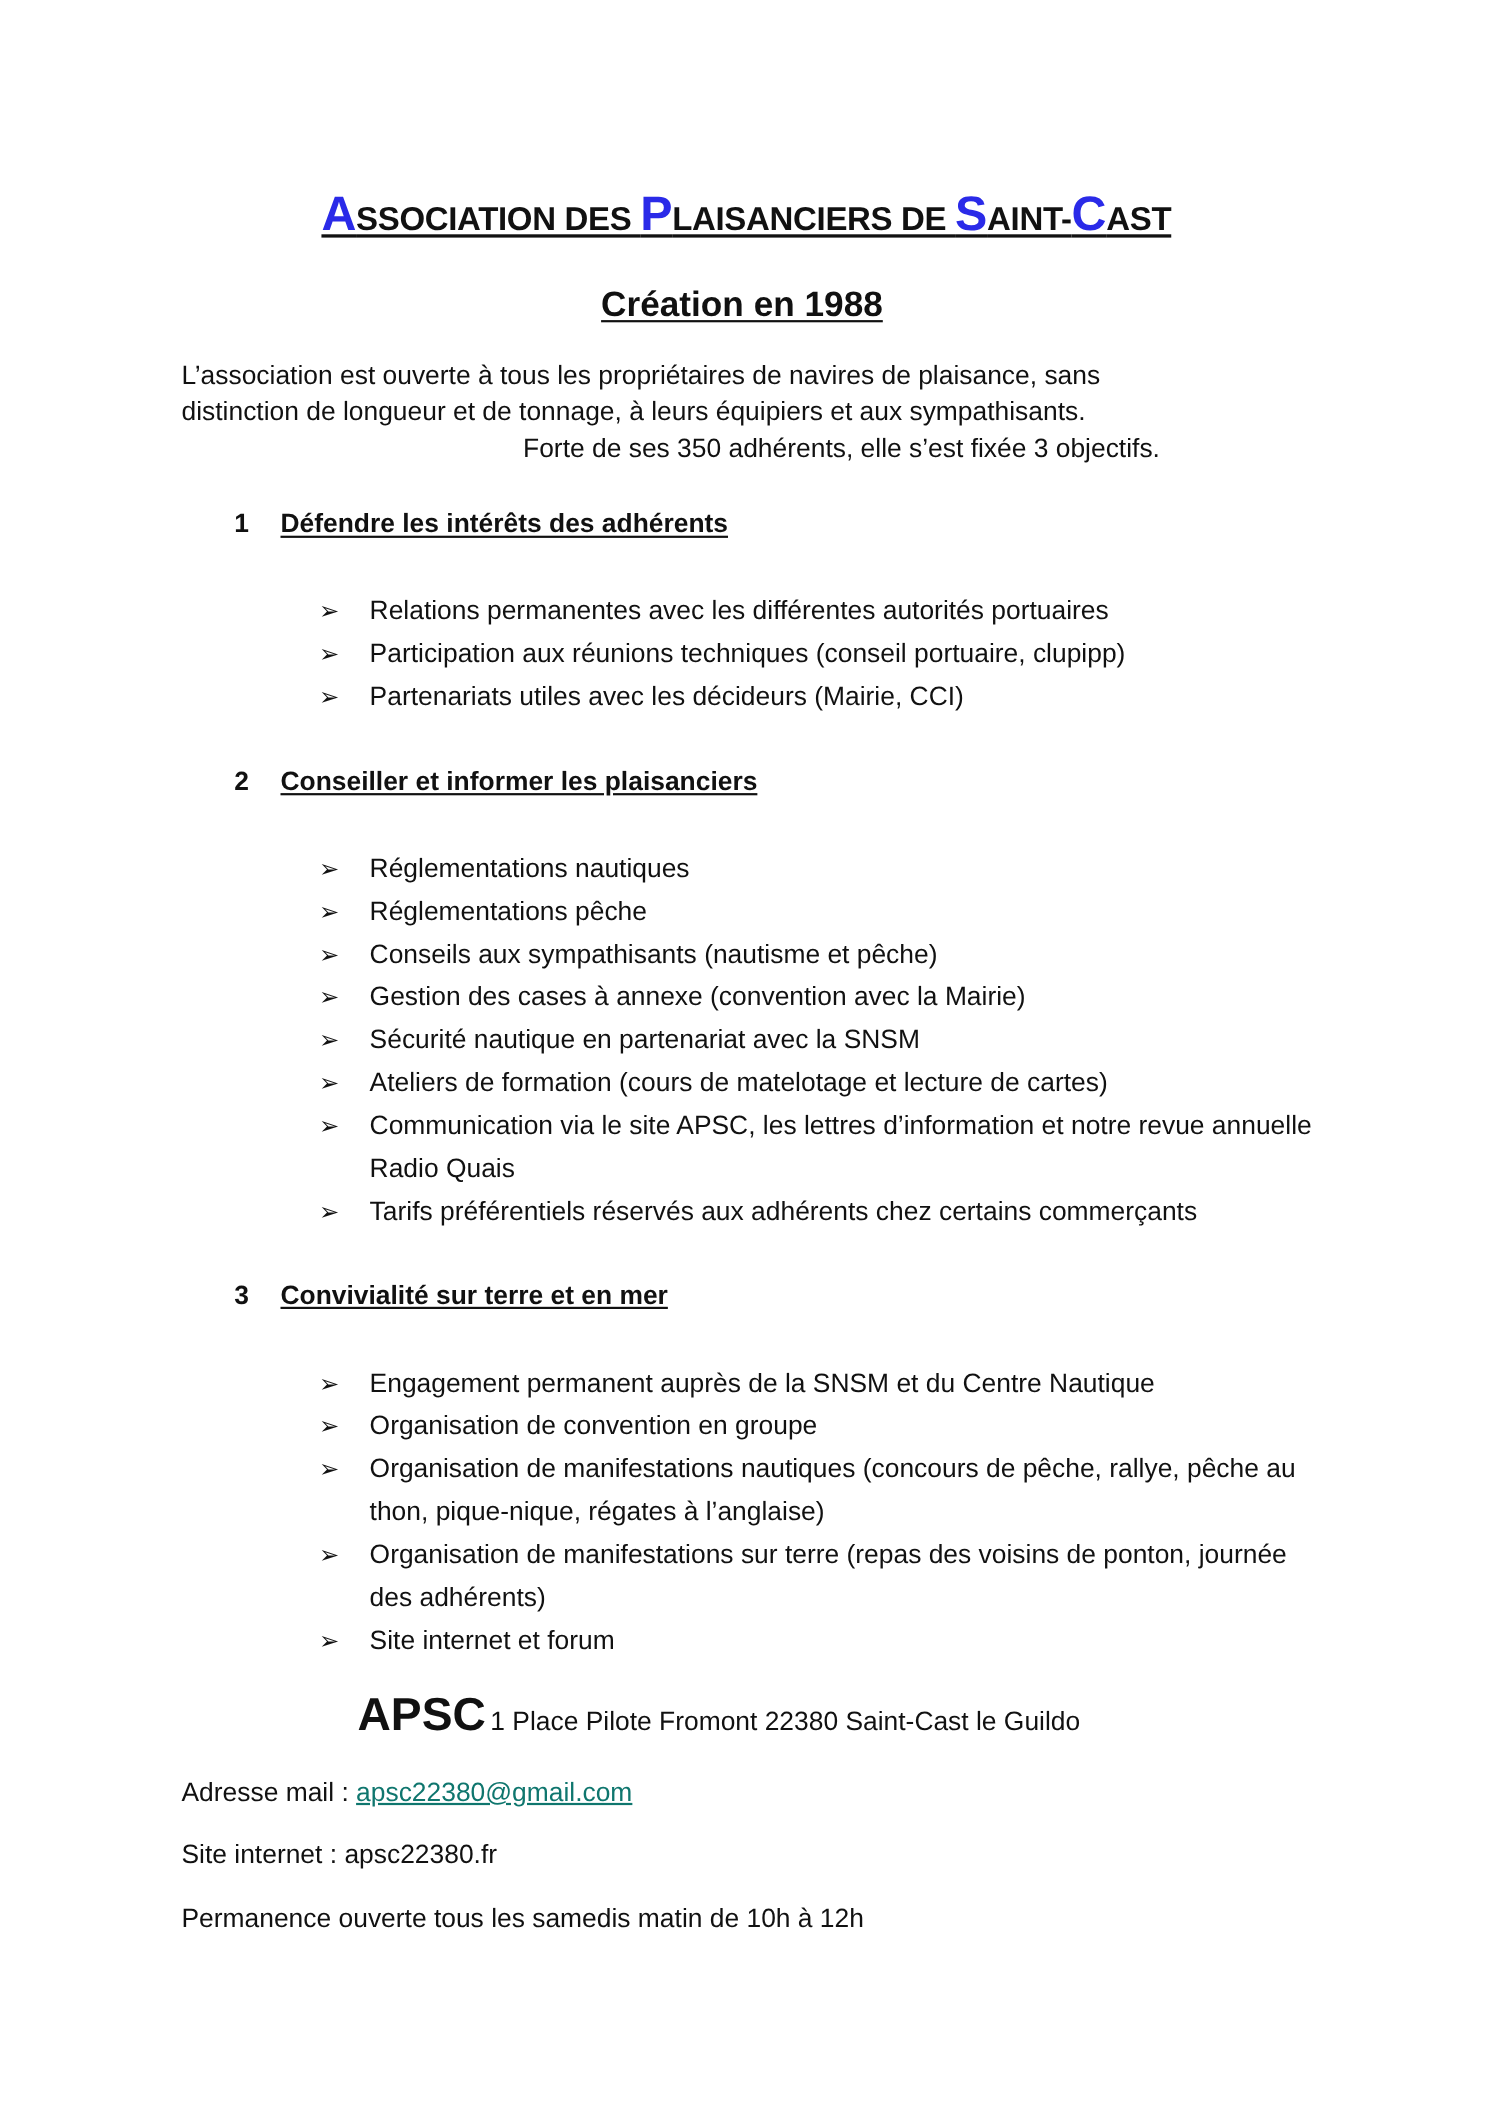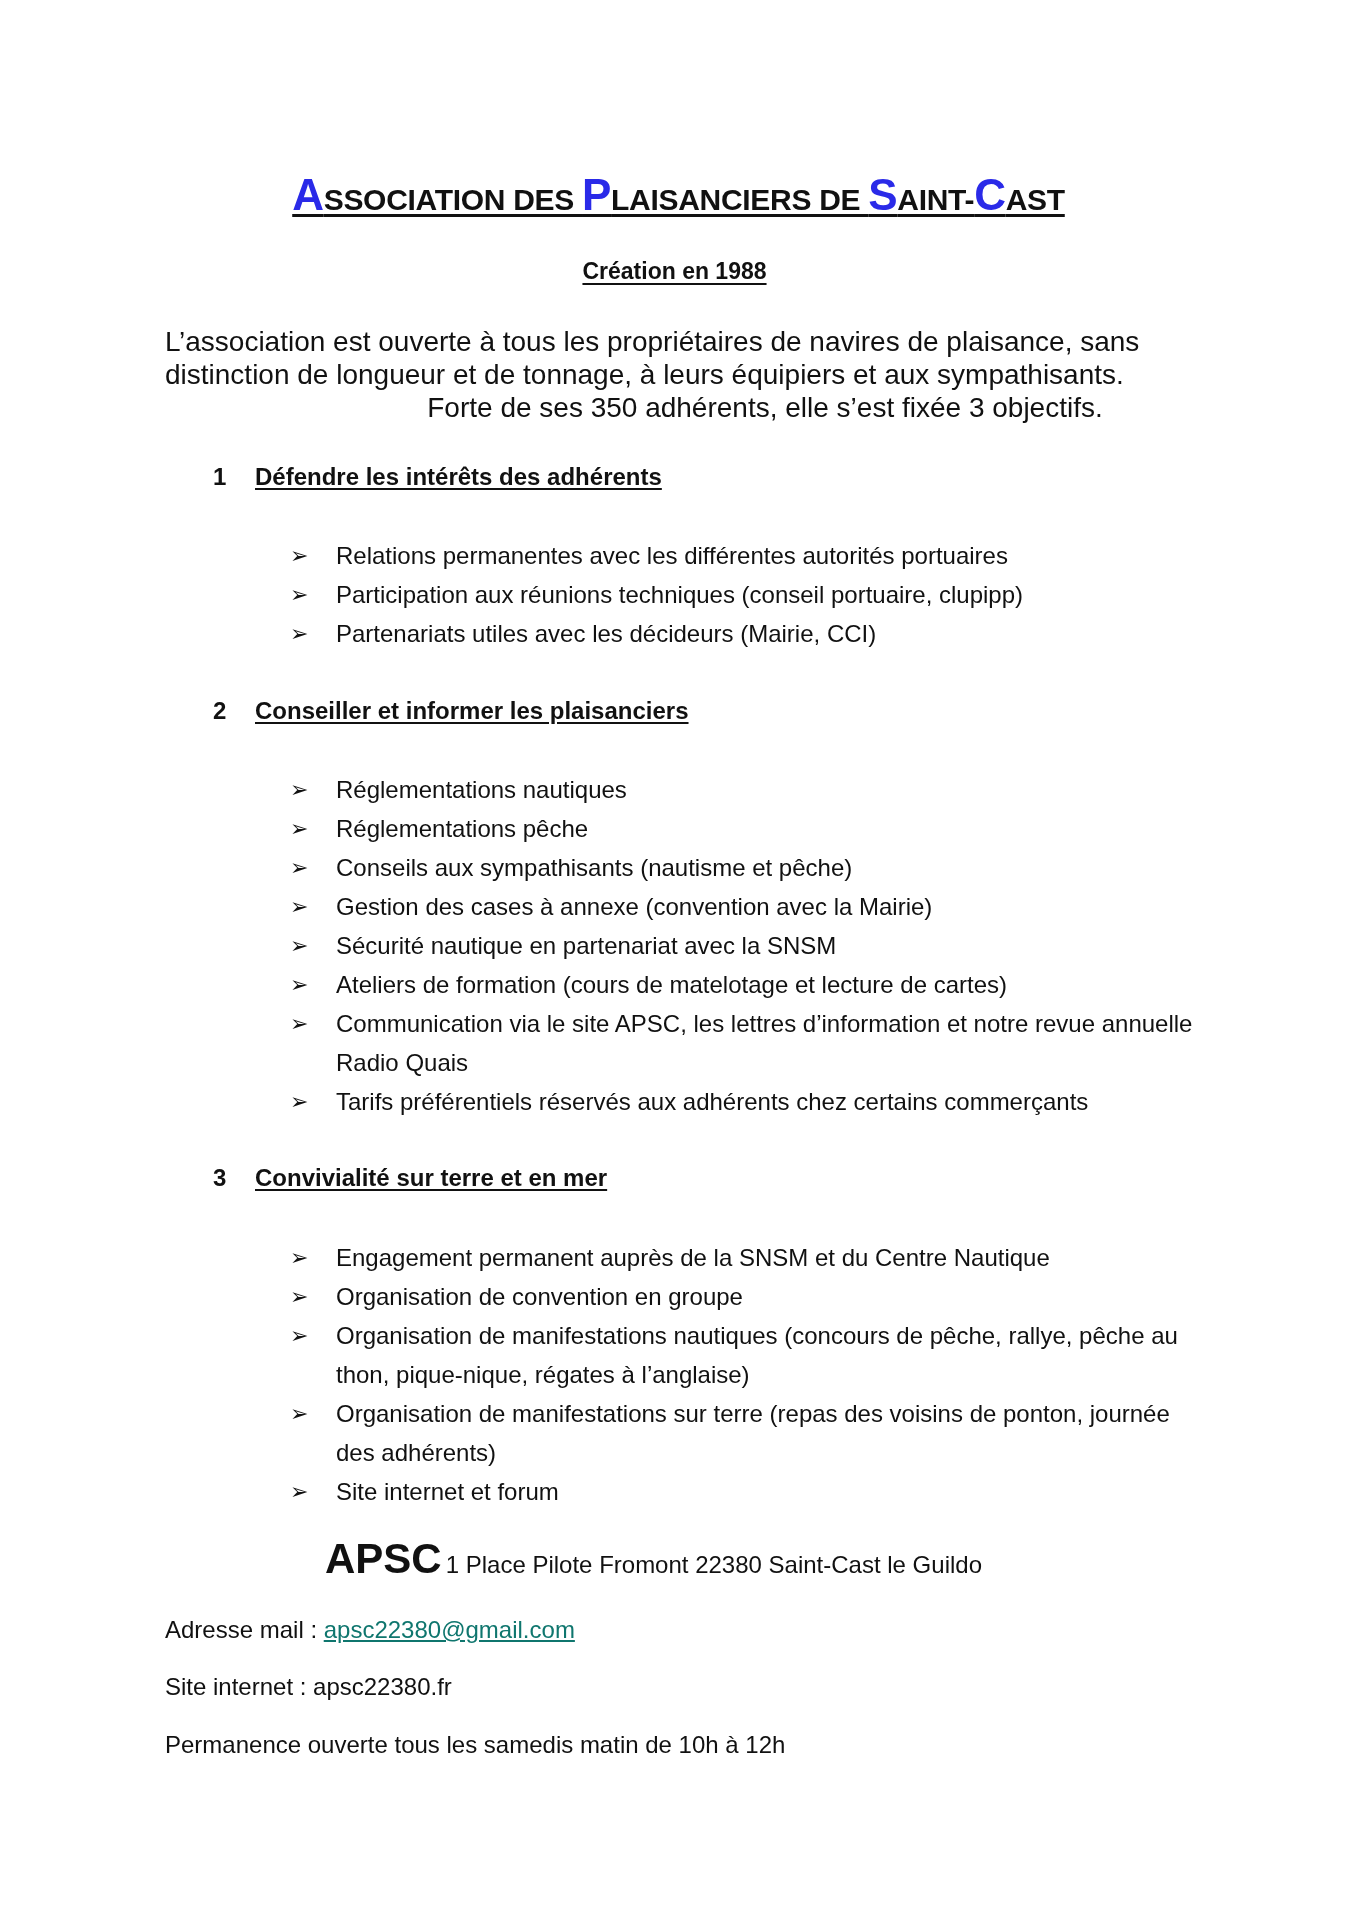--- a/index.html
+++ b/index.html
@@ -1,22 +1,22 @@
 <!DOCTYPE html>
 <html><head>
 <meta charset="utf-8">
 <style>
   html,body{margin:0;padding:0;background:#fff;}
   body{width:1357px;height:1920px;position:relative;font-family:"Liberation Sans",sans-serif;color:#111;overflow:hidden;}
   .abs{position:absolute;}
   .title{left:0;width:1357px;top:170px;text-align:center;font-weight:bold;font-size:30px;text-decoration:underline;text-decoration-thickness:3px;text-underline-offset:4px;letter-spacing:-0.3px;}
   .title .big{font-size:44px;color:#2a2ae8;}
   .title .small{font-size:30px;margin-top:12px;}
-  .subtitle{left:0;width:1349px;top:258px;text-align:center;font-weight:bold;font-size:23px;text-decoration:underline;text-decoration-thickness:2px;text-underline-offset:4px;}
-  .intro{left:165px;top:325px;font-size:28px;line-height:33px;width:1000px;}
+  .subtitle{left:0;width:1349px;top:258px;text-align:center;font-weight:bold;font-size:32px;text-decoration:underline;text-decoration-thickness:2px;text-underline-offset:4px;}
+  .intro{left:165px;top:325px;font-size:24px;line-height:33px;width:1000px;}
   .intro .center{display:block;padding-left:200px;text-align:center;}
   .sec{left:213px;font-size:24px;font-weight:bold;}
   .sec .num{display:inline-block;width:42px;}
   .sec .lbl{text-decoration:underline;text-underline-offset:3px;}
   ul.blist{position:absolute;left:290px;margin:0;padding:0;list-style:none;font-size:24px;line-height:39px;width:920px;}
   ul.blist li{position:relative;padding-left:46px;}
   ul.blist li .bul{position:absolute;left:0;top:0;font-size:22px;}
   .footer-apsc{left:325px;top:1535px;font-size:24px;}
   .footer-apsc b{font-size:42px;margin-right:4px;}
   .contact{left:165px;font-size:24px;}

